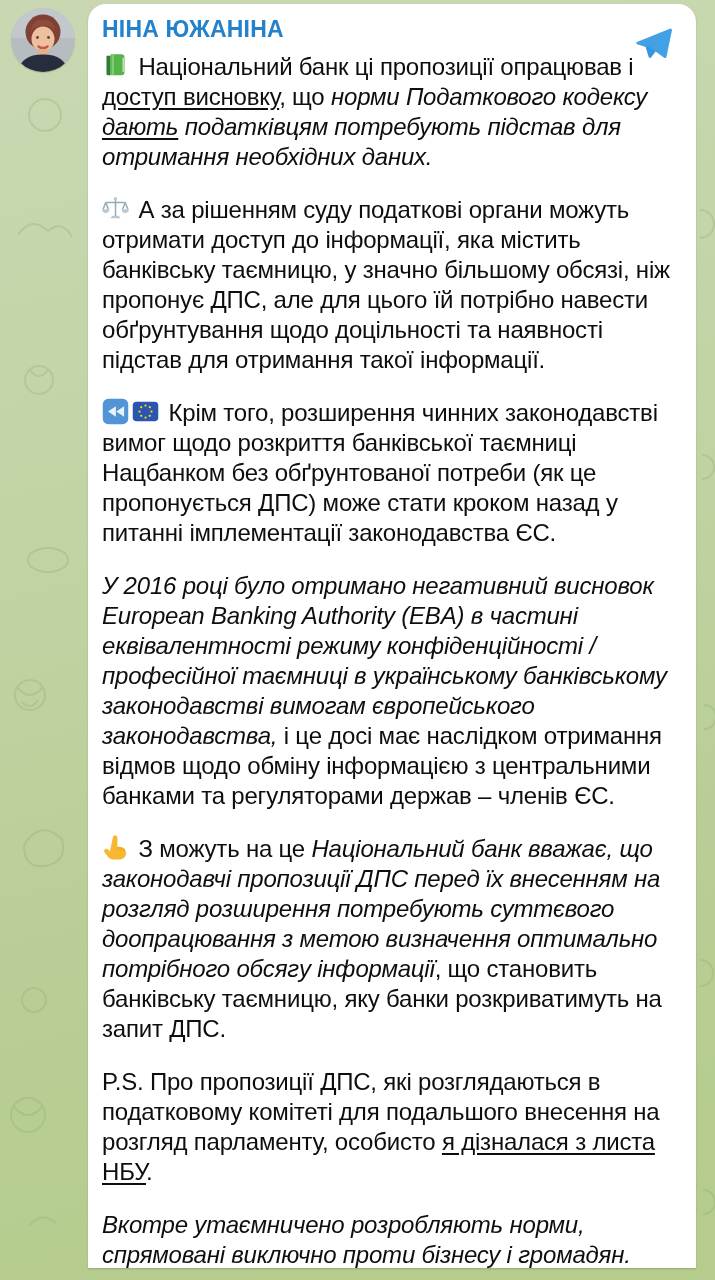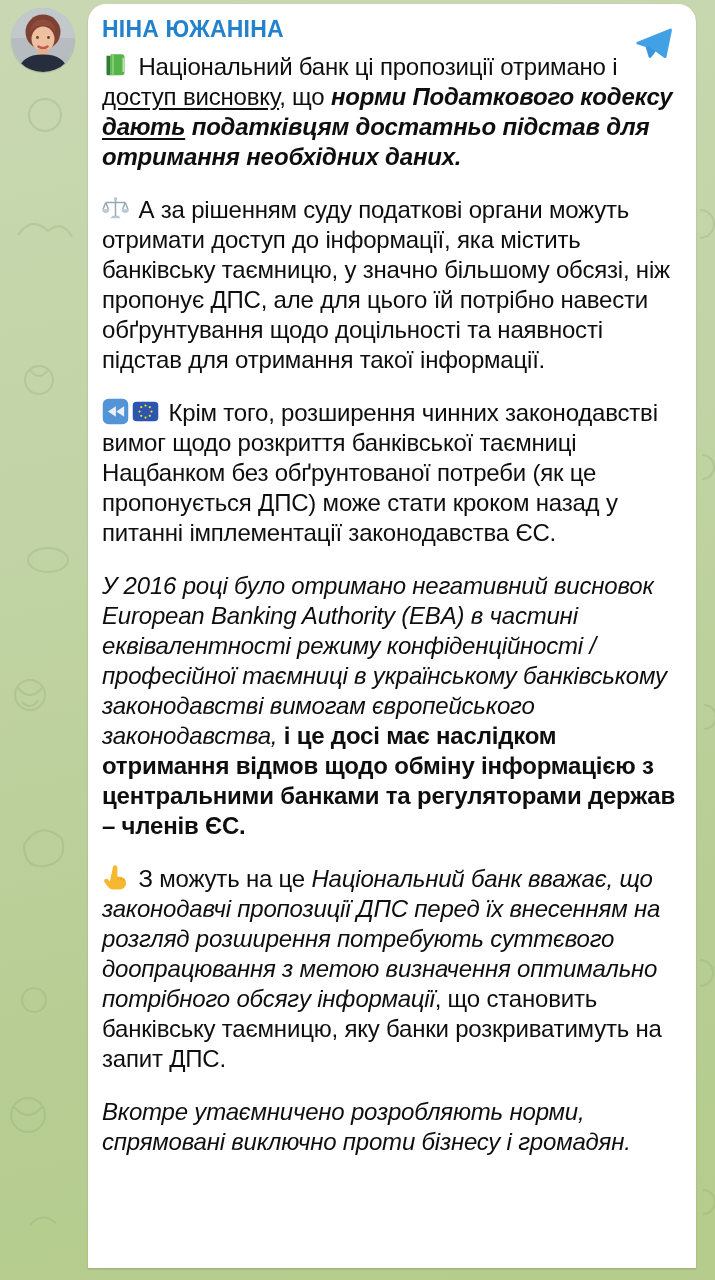--- a/index.html
+++ b/index.html
@@ -21,21 +21,21 @@
   }
   .avatar svg{display:block;}
   .name{
     color:#2481cc;font-weight:bold;font-size:23px;line-height:30px;
     margin:2px 0 8px 5px;letter-spacing:.2px;
   }
   .plane{position:absolute;top:21px;right:24px;width:38px;height:36px;}
   .msg{font-size:24px;line-height:30px;color:#0e0e0e;letter-spacing:-0.2px;margin-left:5px;width:578px;}
   .para{margin:0 0 23px 0;}
   .para:last-child{margin-bottom:0;}
-  .b{font-weight:bold;}
+  .b{font-weight:normal;}
   .i{font-style:italic;}
   .u{text-decoration:underline;text-underline-offset:3px;}
   .emoji{display:inline-block;width:27px;height:27px;vertical-align:-4px;margin-right:3px;}
   .emoji svg{display:block;width:100%;height:100%;}
 </style>
 </head>
 <body>
 
 <svg class="doodles" width="715" height="1280" viewBox="0 0 715 1280">
   <g fill="none" stroke="#8fa973" stroke-opacity="0.30" stroke-width="2">
@@ -82,21 +82,21 @@
   </div>
   <div class="name" style="color: rgb(36, 129, 204);">НІНА ЮЖАНІНА</div>
   <div class="msg">
       <div class="para"><span class="emoji">
     <svg viewBox="0 0 36 36">
       <path fill="#2f7d32" d="M6 5h5.5v26H8a2 2 0 0 1-2-2z"></path>
       <path fill="#57b44b" d="M11.5 3h14.5a4 4 0 0 1 4 4v20a4 4 0 0 1-4 4H11.5z"></path>
       <rect x="13" y="3" width="3" height="28" fill="#7ccf6e"></rect>
       <path fill="#dff2da" d="M27.5 7.5h1.5v19h-1.5z"></path>
     </svg>
-  </span><span> Національний банк ці пропозиції отримано і </span><span class="u">доступ висновку</span><span>, що </span><span class="b i">норми Податкового кодексу </span><span class="b i u">дають</span><span class="b i"> податківцям достатньо підстав для отримання необхідних даних.</span></div>
+  </span><span> Національний банк ці пропозиції опрацював і </span><span class="u">доступ висновку</span><span>, що </span><span class="b i">норми Податкового кодексу </span><span class="b i u">дають</span><span class="b i"> податківцям потребують підстав для отримання необхідних даних.</span></div>
       <div class="para"><span class="emoji">
     <svg viewBox="0 0 36 36">
       <g stroke="#97a9b4" stroke-width="2" fill="none">
         <line x1="18" y1="6" x2="18" y2="28.5"></line>
         <line x1="5" y1="10" x2="31" y2="10"></line>
         <line x1="5" y1="10" x2="1.5" y2="19"></line>
               <line x1="5" y1="10" x2="8.5" y2="19"></line>
         <line x1="31" y1="10" x2="27.5" y2="19"></line>
               <line x1="31" y1="10" x2="34.5" y2="19"></line>
       </g>
@@ -131,15 +131,16 @@
       <div class="para"><span class="emoji">
     <svg viewBox="0 0 36 36">
       <path fill="#f7b731" d="M14.5 4.5c0-1.7 1.3-3 3-3s3 1.3 3 3V17h1.2c5.8 0 10.3 2.6 10.3 8.2 0 5.2-3.6 8.8-9.4 8.8h-7.2c-3.4 0-5.6-1.2-7.4-3.6l-4.6-6c-1-1.4-.8-3.2.6-4.2 1.3-1 3-.7 4.1.5l2.4 2.6z"></path>
       <g stroke="#e8a317" stroke-width="1.6" fill="none">
         <path d="M21.5 17.5v3"></path>
               <path d="M25.5 18.2v3"></path>
               <path d="M29 19.8v3"></path>
       </g>
     </svg>
   </span><span> З можуть на це </span><span class="i">Національний банк вважає, що законодавчі пропозиції ДПС перед їх внесенням на розгляд розширення потребують суттєвого доопрацювання з метою визначення оптимально потрібного обсягу інформації</span><span>, що становить банківську таємницю, яку банки розкриватимуть на запит ДПС.</span></div>
+      <div class="para"><span>P.S. Про пропозиції ДПС, які розглядаються в податковому комітеті для подальшого внесення на розгляд парламенту, особисто </span><span class="u">я дізналася з листа НБУ</span><span>.</span></div>
       <div class="para"><span class="i">Вкотре утаємничено розробляють норми, спрямовані виключно проти бізнесу і громадян.</span><br><br></div>
     </div>
 </div>
 
 </body></html>

